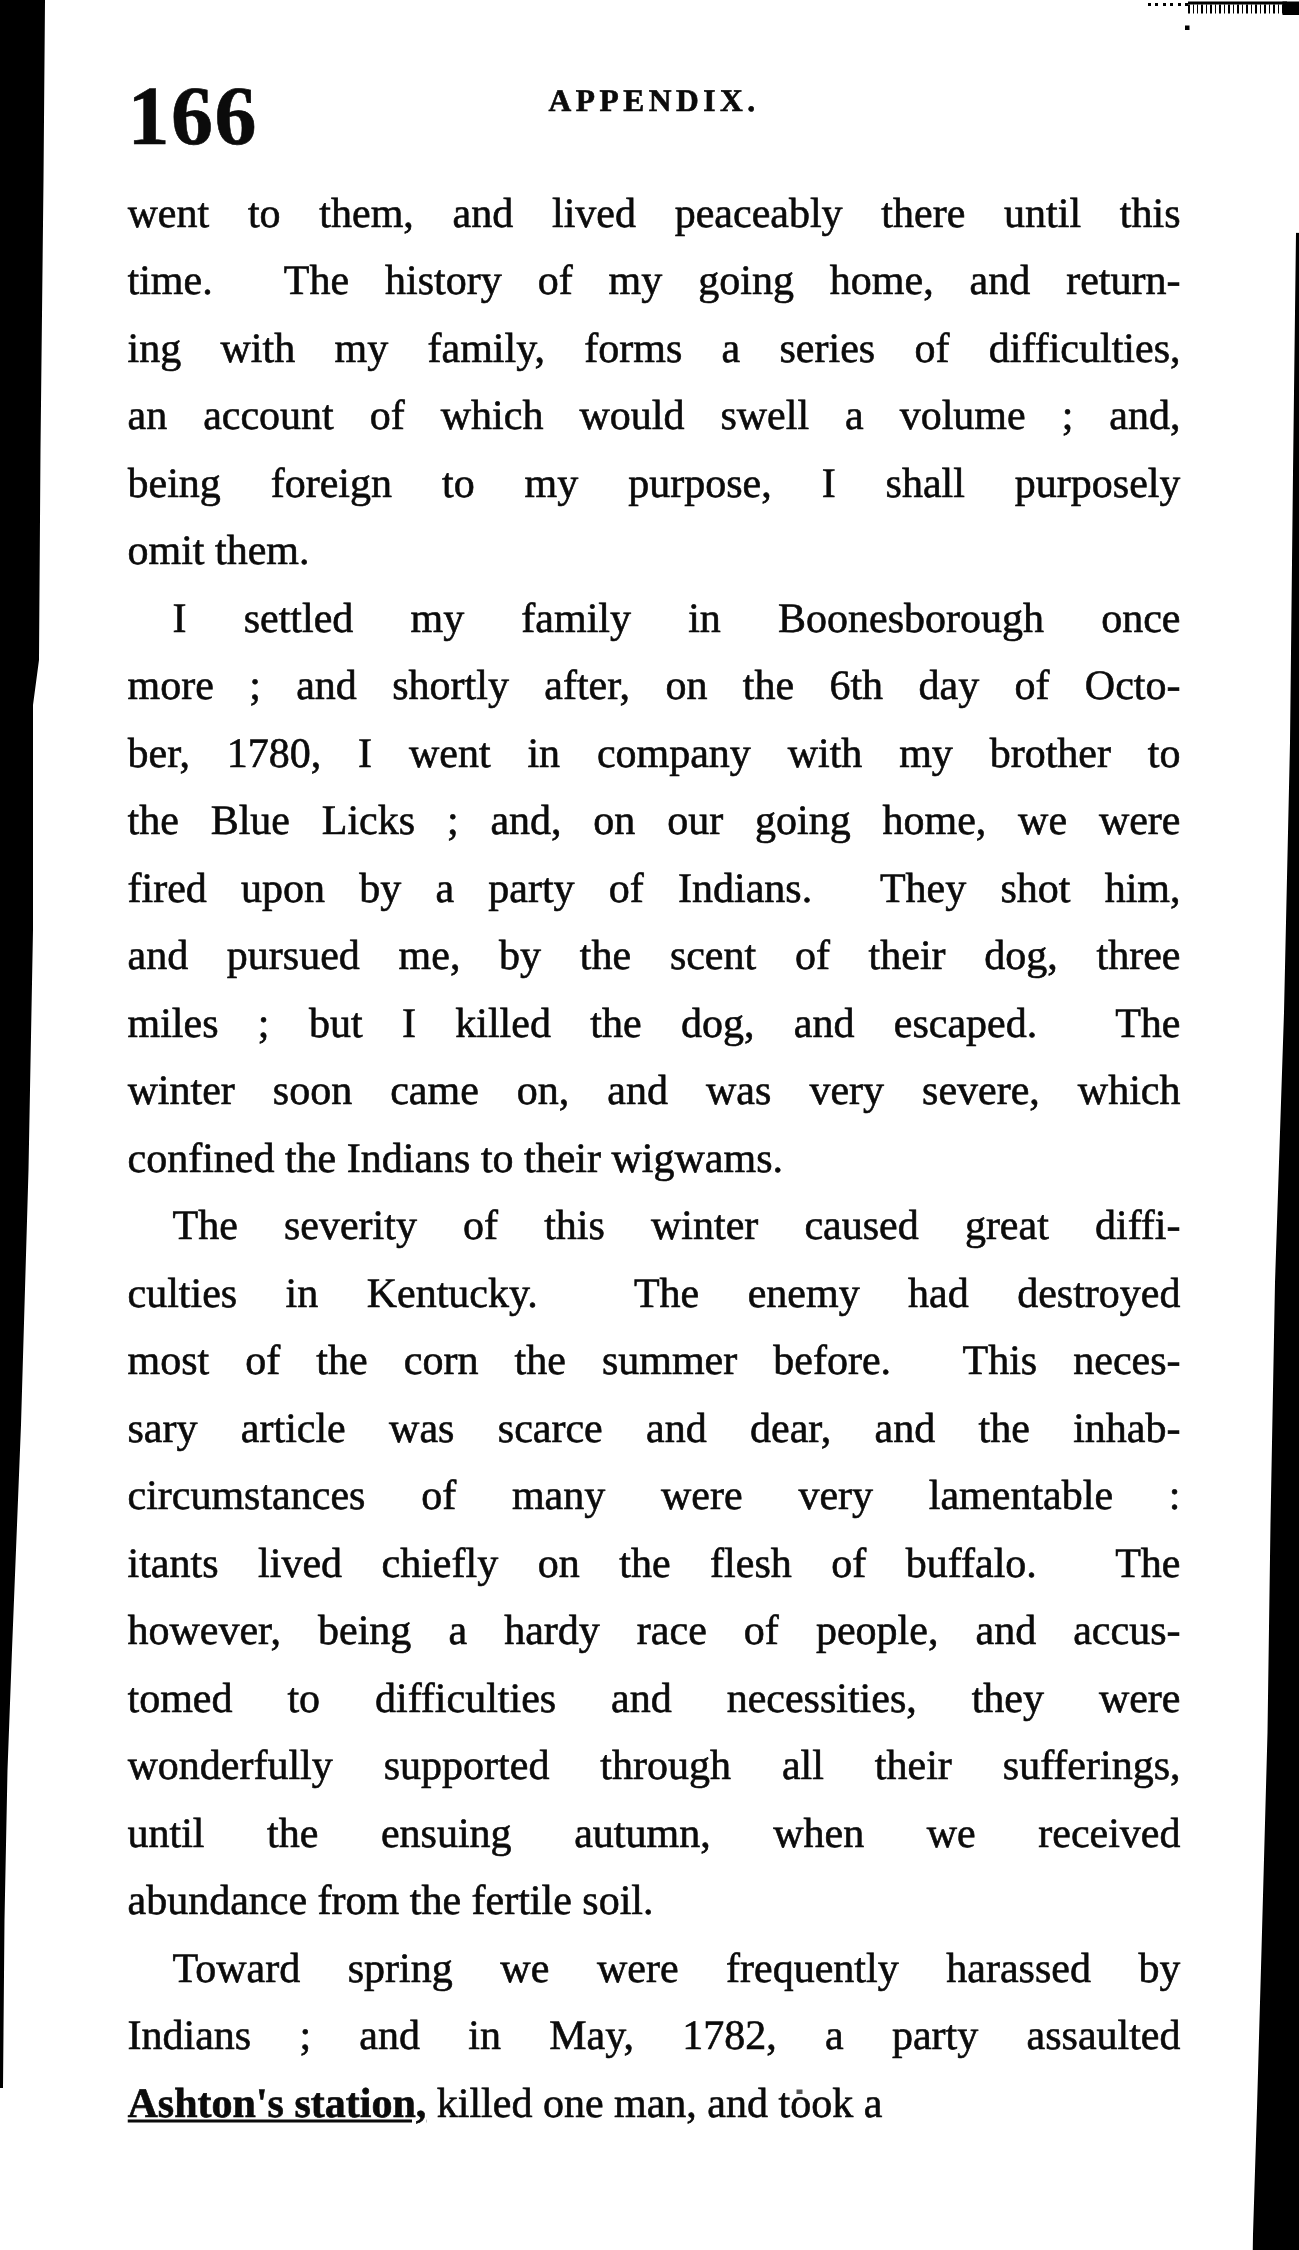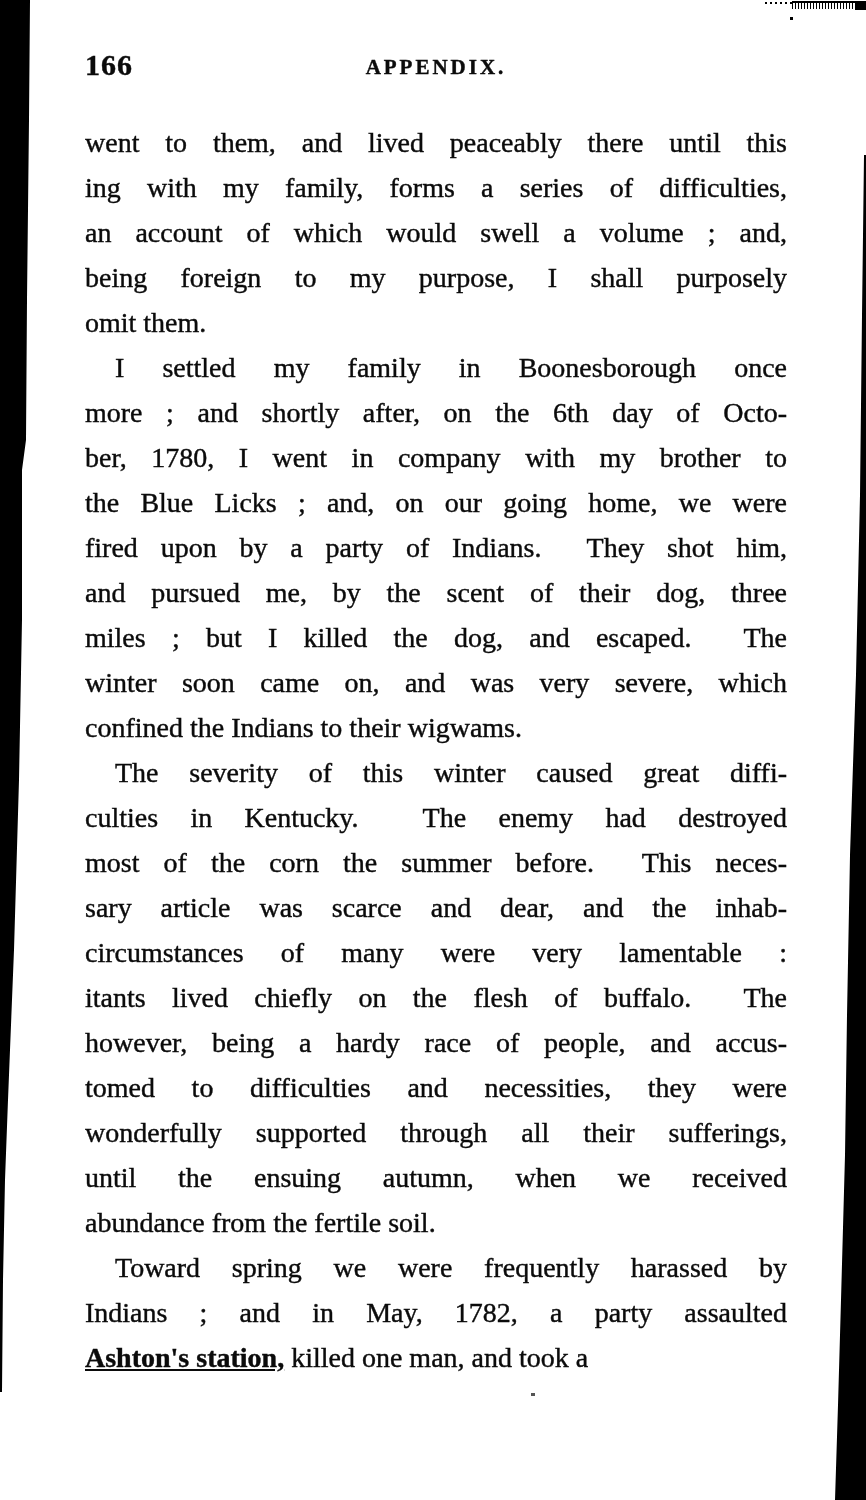--- a/index.html
+++ b/index.html
@@ -33,21 +33,21 @@
     background:repeating-linear-gradient(90deg,#000 0 1px,#fff 1px 3px);
   }
   .hatch-blob{position:absolute;left:855px;top:1px;width:11px;height:9px;background:#000;}
   .dot-a{position:absolute;left:790px;top:17px;width:3px;height:3px;background:#000;}
   .speck-b{position:absolute;left:531px;top:1393px;width:4px;height:3px;background:#555;}
 
   
   .ink{-webkit-text-stroke:0.4px #0b0b0b;}
   .folio{
     position:absolute;left:85px;top:50px;
-    font-size:30px;font-weight:700;line-height:1;letter-spacing:1px;
+    font-size:56px;font-weight:700;line-height:1;letter-spacing:1px;
   }
   .running-head{
     position:absolute;left:85px;top:57px;width:702px;
     text-align:center;
     font-size:21px;font-weight:700;letter-spacing:3px;line-height:1;
   }
   .body-text{
     position:absolute;left:85px;top:104px;width:702px;
     font-size:28px;
     margin-top:16px;
@@ -75,20 +75,21 @@
   <div class="dot-a"></div>
   <div class="speck-b"></div>
 
   <div class="folio ink">166</div>
 
   <div class="running-head ink">APPENDIX.</div>
 
   <div class="body-text ink" id="body-text">
       <p class="para">
         <span class="line"><span>went to them, and lived peaceably there until this</span></span>
+        <span class="line"><span>time.&nbsp; The history of my going home, and return-</span></span>
         <span class="line"><span>ing with my family, forms a series of difficulties,</span></span>
         <span class="line"><span>an account of which would swell a volume ; and,</span></span>
         <span class="line"><span>being foreign to my purpose, I shall purposely</span></span>
         <span class="line last"><span>omit them.</span></span>
       </p>
       <p class="para">
         <span class="line indent"><span>I settled my family in Boonesborough once</span></span>
         <span class="line"><span>more ; and shortly after, on the 6th day of Octo-</span></span>
         <span class="line"><span>ber, 1780, I went in company with my brother to</span></span>
         <span class="line"><span>the Blue Licks ; and, on our going home, we were</span></span>

